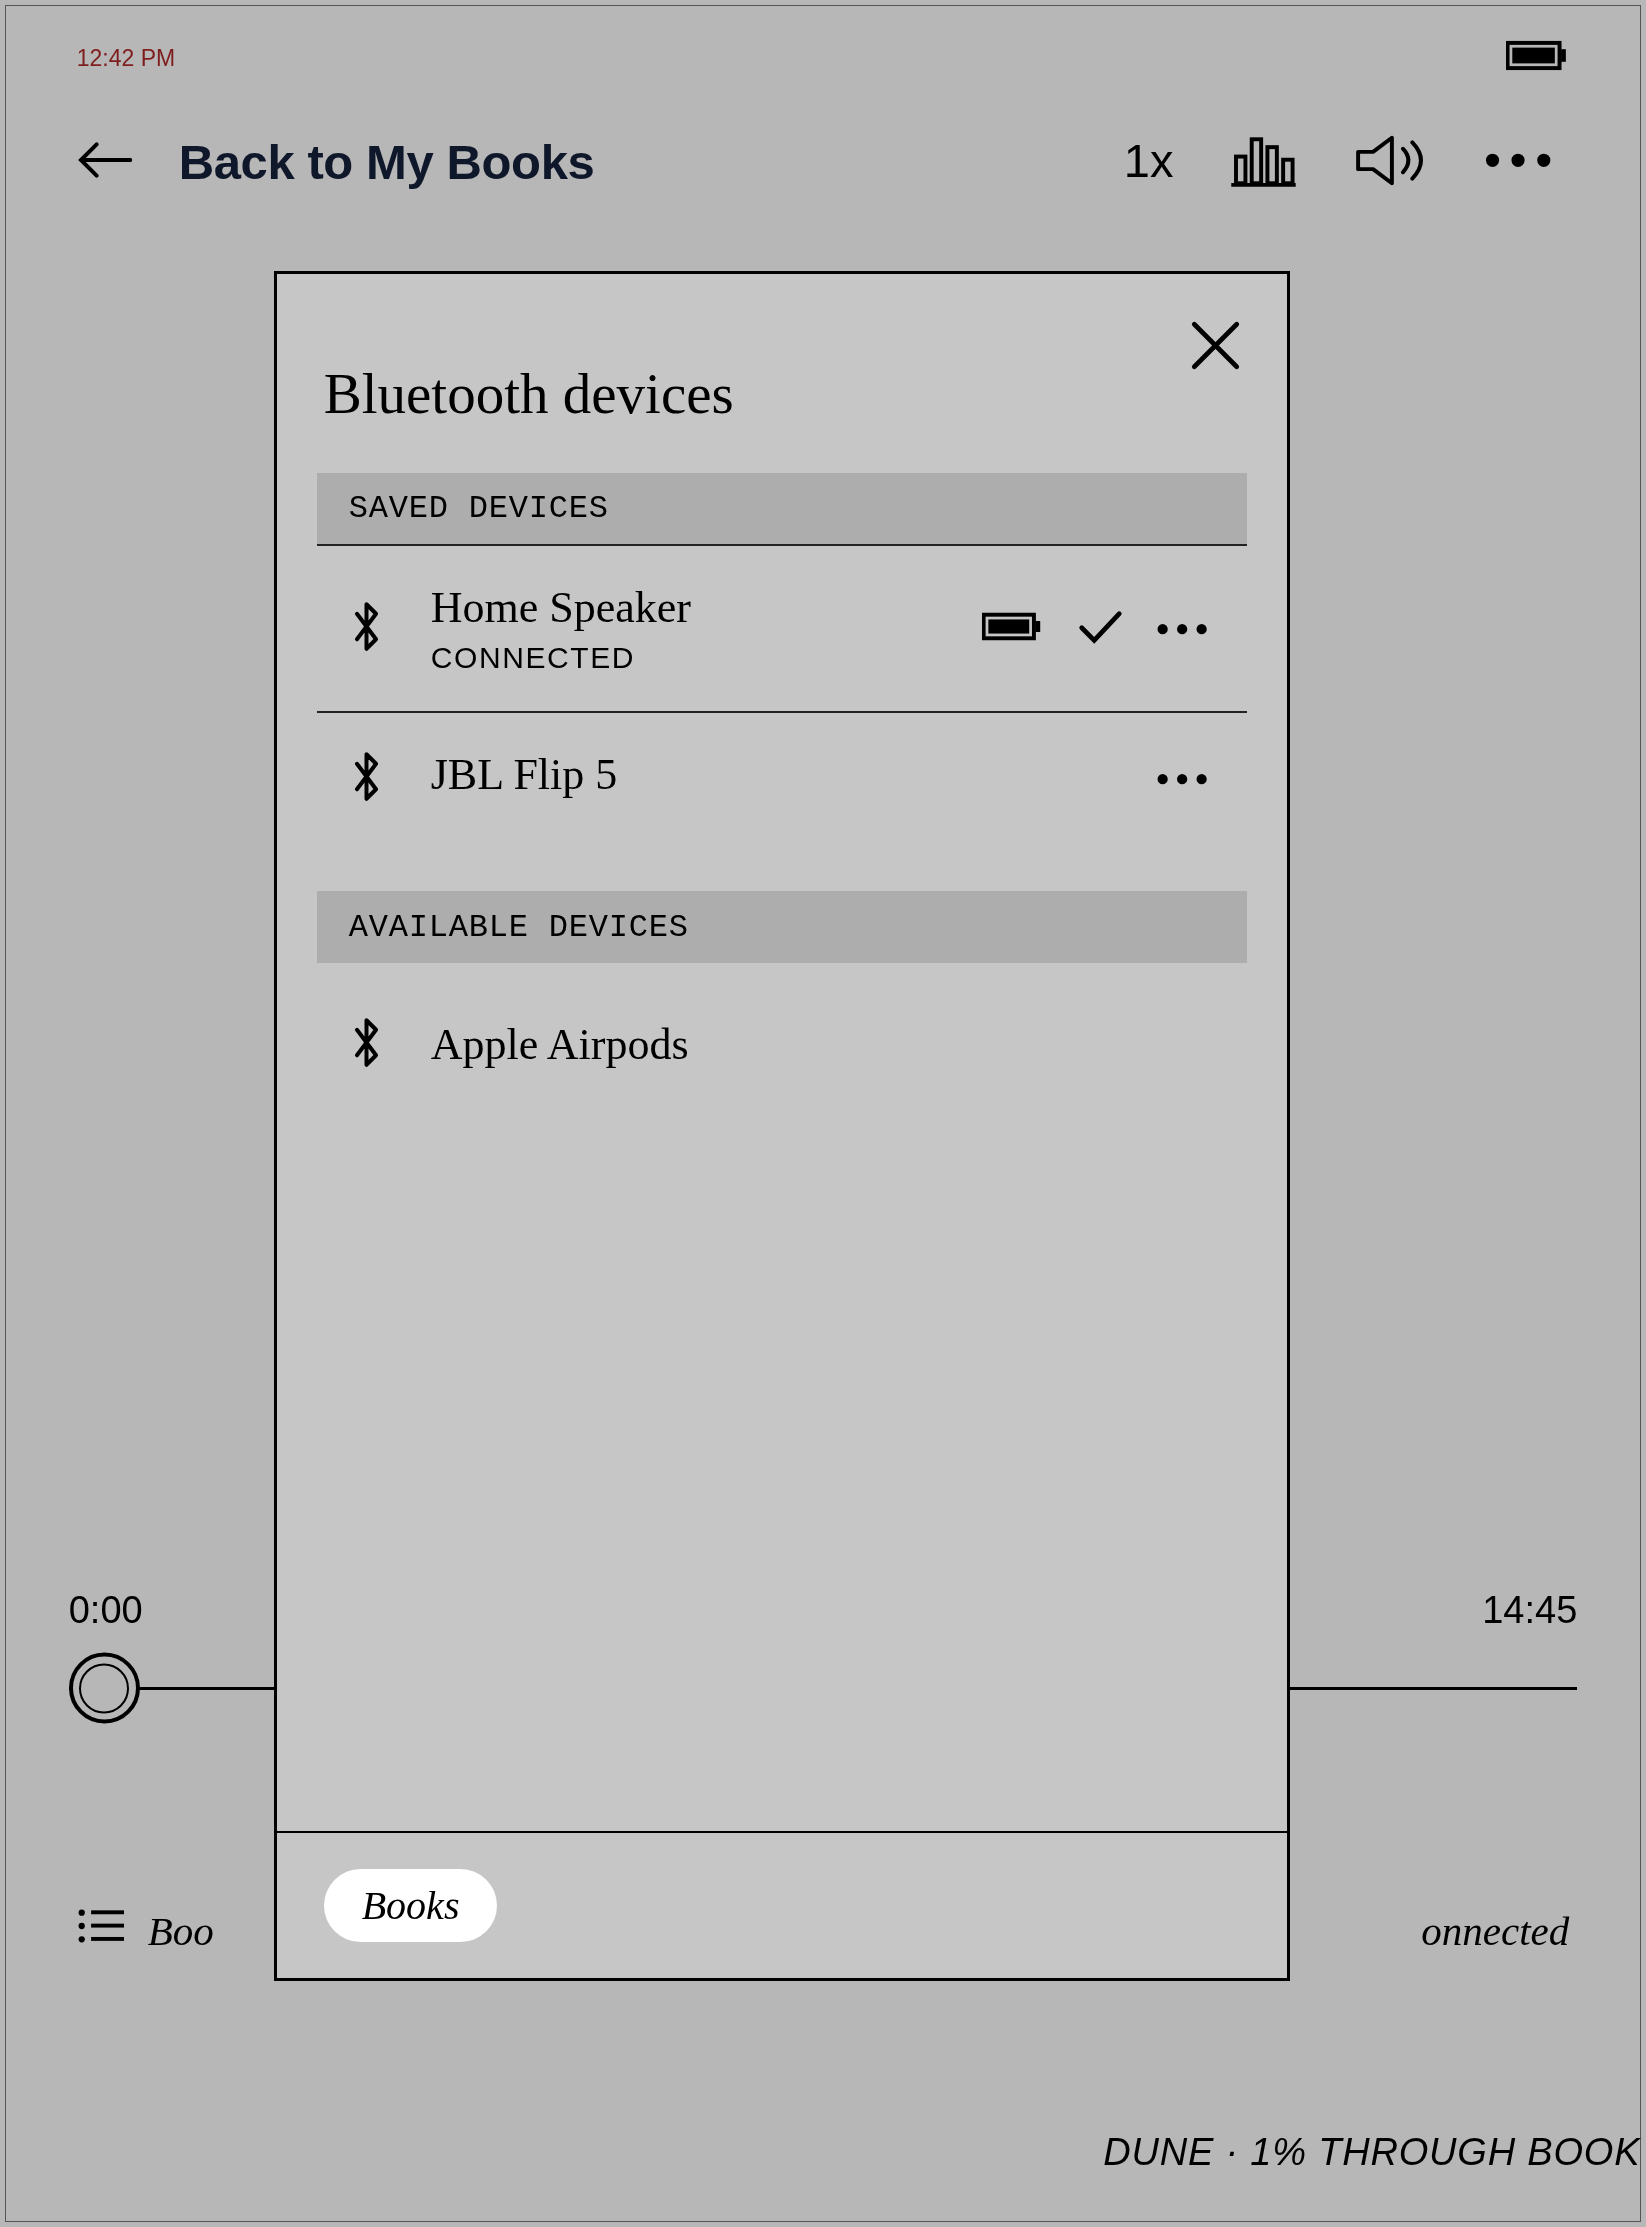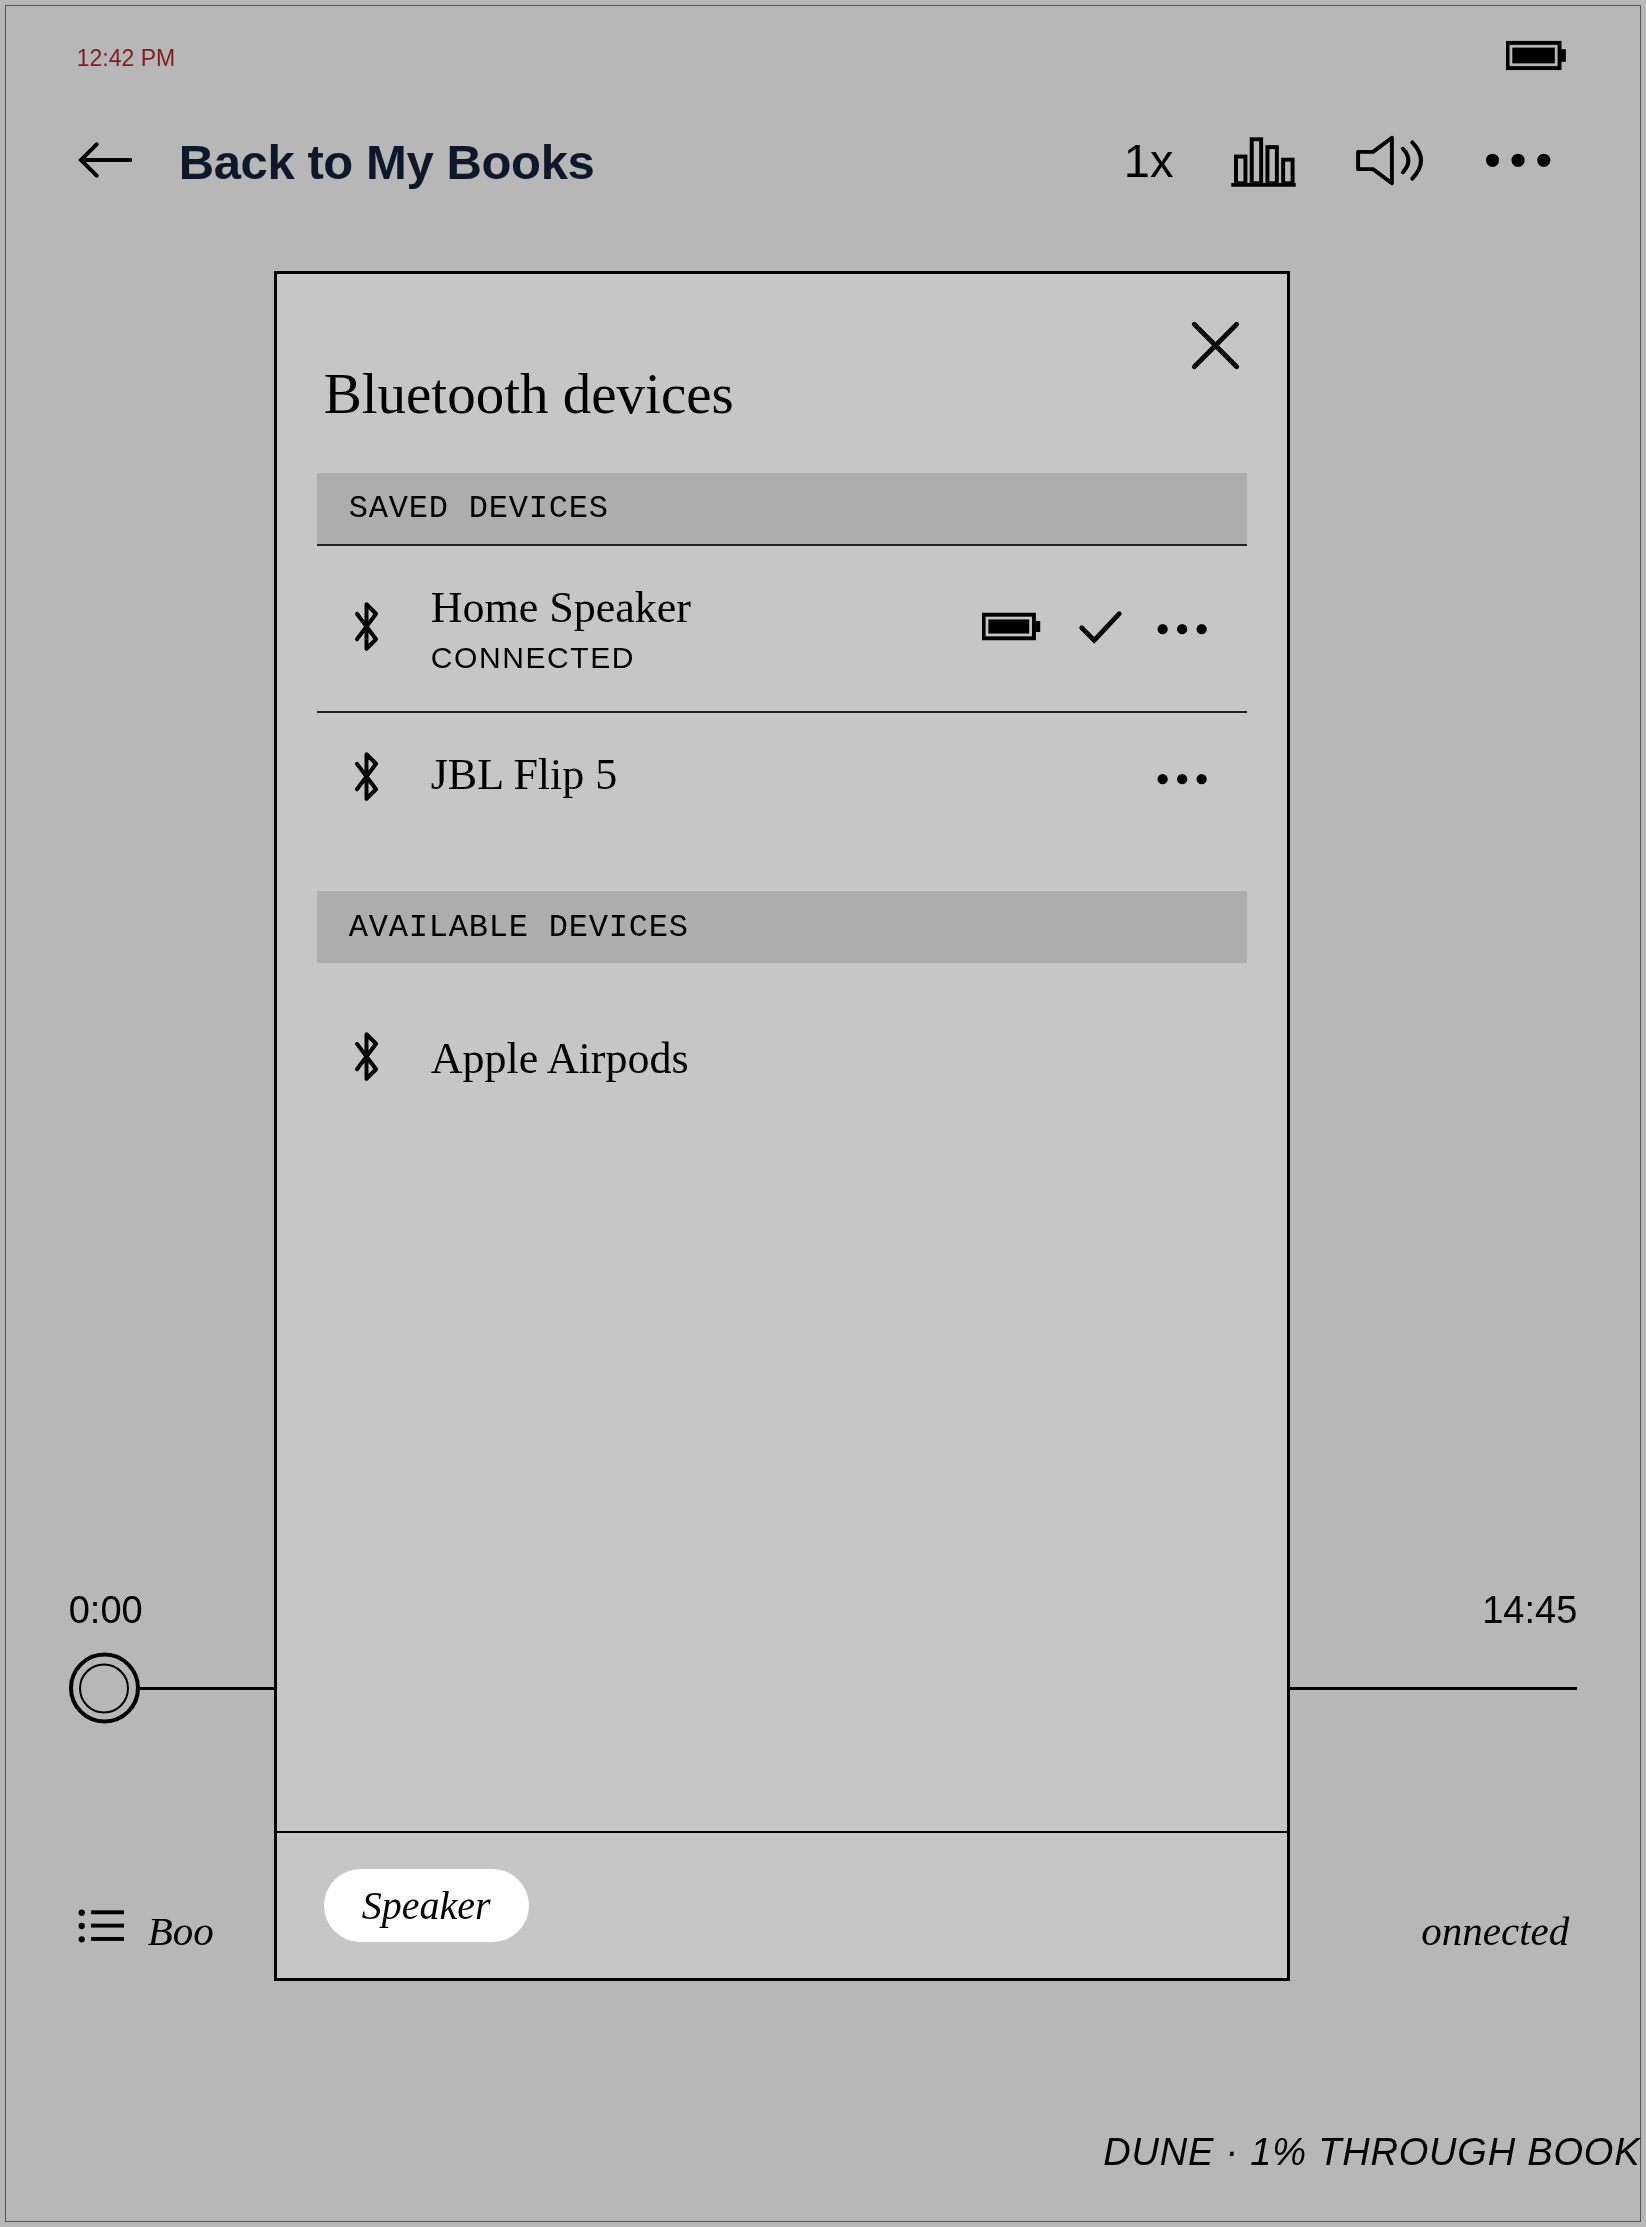--- a/index.html
+++ b/index.html
@@ -155,21 +155,21 @@
     font-size: 30px;
     letter-spacing: 1.6px;
   }
   .dev-icons { display: flex; align-items: center; gap: 32px; }
   .dev-batt svg { width: 63px; height: 33px; }
   .dev-check svg { width: 47px; height: 40px; }
   .dev-more { font-size: 38px; letter-spacing: 6.3px; font-weight: 900;}
 
   .avail-row {
     display:flex; align-items:center;
-    padding: 68px 32px;
+    padding: 54px 32px;
     margin: 0 40px;
   }
   .avail-row .dev-name { font-size: 44px; margin:0;}
 
   .modal-spacer { flex: 1; }
 
   .modal-footer {
     border-top: 2.4px solid #000;
     padding: 36px 47px;
   }
@@ -319,18 +319,18 @@
           </svg>
       </span>
       <div class="dev-text">
         <div class="dev-name">Apple Airpods</div>
       </div>
     </div>
 
     <div class="modal-spacer"></div>
 
     <div class="modal-footer">
-      <span class="rescan-btn">Speaker</span>
+      <span class="rescan-btn">Books</span>
     </div>
   </div>
 
 </div>
 
 
 </body></html>

